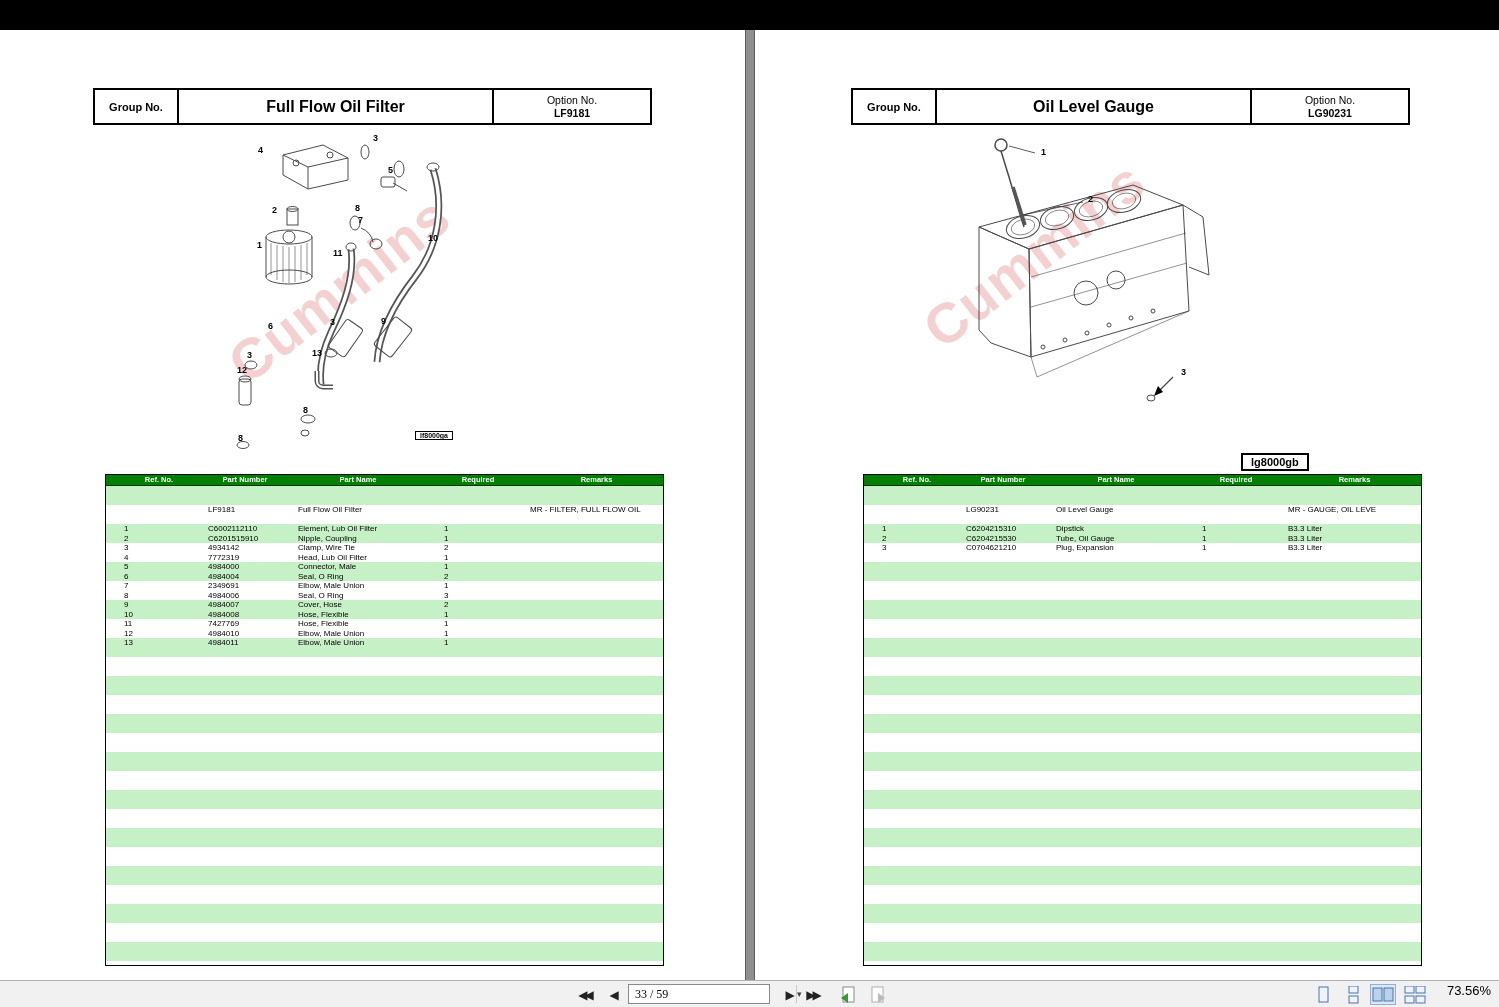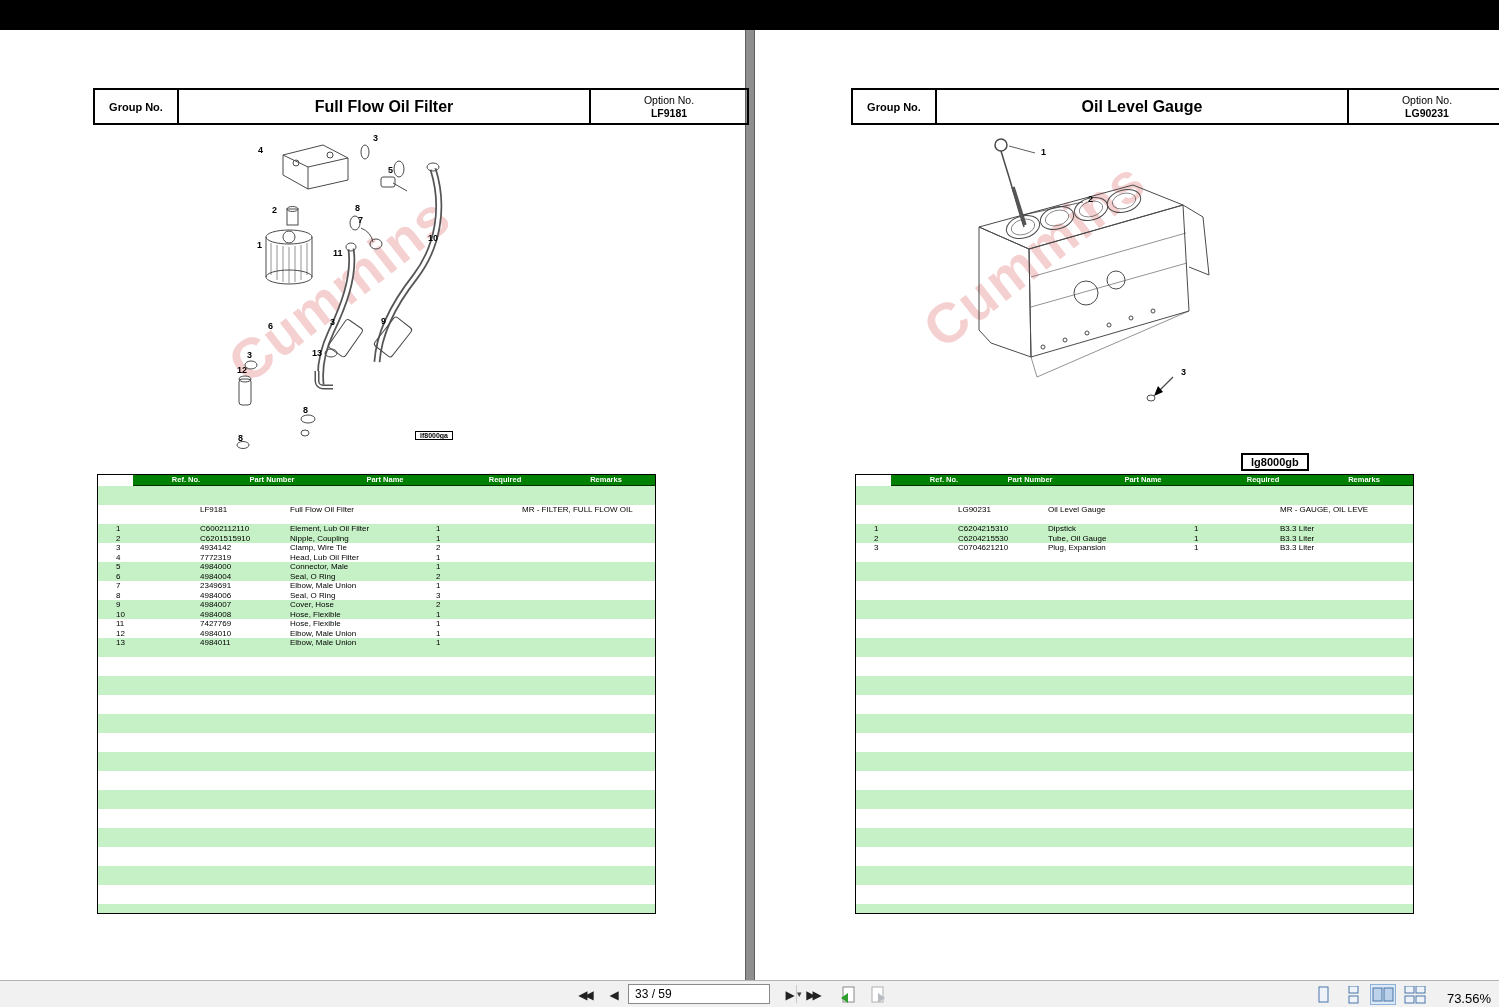--- a/index.html
+++ b/index.html
@@ -13,21 +13,21 @@
     position:absolute; left:745px; top:30px; height:950px; width:10px;
     background:#8f8f8f; border-left:1px solid #5f5f5f; border-right:1px solid #5f5f5f;
   }
 
   
   .page { position:absolute; top:88px; width:559px; height:782px; background:#fff; }
   .page.left  { left:93px; }
   .page.right { left:851px; }
 
   .page-header {
-    position:absolute; left:0; top:0; width:656px; height:37px;
+    position:absolute; left:0; top:0; width:559px; height:37px;
     border:2px solid #000; display:grid; grid-template-columns:84px 1fr 156px;
   }
   .ph-cell { display:flex; align-items:center; justify-content:center; }
   .ph-group { border-right:2px solid #000; font-weight:bold; font-size:11px; }
   .ph-title { border-right:2px solid #000; font-weight:bold; font-size:16px; }
   .ph-option { flex-direction:column; font-size:10.5px; line-height:13px;justify-content:center; }
   .ph-option .opt-no { font-weight:bold; }
 
   .diagram { position:absolute; left:0; top:37px; width:559px; height:349px; overflow:hidden; }
   .diagram svg { position:absolute; left:0; top:0; }
@@ -40,23 +40,22 @@
   .leader { stroke:#333; stroke-width:0.8; fill:none; }
 
   .fig-label {
     position:absolute; background:#fff; border:2px solid #000;
     font-weight:bold; font-size:11px; padding:1px 8px;
   }
   .fig-label.small { border:1px solid #000; font-size:7px; padding:0 4px; }
 
   
   .parts-table {
-    position:absolute; left:4px; top:386px; width:559px; height:440px;
+    position:absolute; left:12px; top:386px; width:559px; height:492px;
     border:1px solid #000;
-    padding-left:35px;
   }
   .thead {
     height:11px; background:#008000; display:grid;
     grid-template-columns:88px 88px 136px 94px 1fr;
     border-bottom:1px solid #003300;
   }
   .thead .th {
     color:#fff; font-weight:bold; font-size:7.5px; line-height:10px; text-align:center;
     overflow:hidden; white-space:nowrap;
   }
@@ -88,31 +87,31 @@
     position:absolute; top:3px; height:21px; min-width:20px;
     display:flex; align-items:center; justify-content:center;
     color:#222; font-size:12px; cursor:default;
   }
   .dbl { letter-spacing:-3px; padding-right:3px; }
   .page-field {
     position:absolute; left:628px; top:3px; width:142px; height:20px;
     border:1px solid #8a8a8a; background:#fff; display:flex;
   }
   .page-field input {
-    flex:1; border:0; outline:none; font-family:Liberation Sans, sans-serif;
+    flex:1; border:0; outline:none; font-family:Liberation Serif, serif;
     font-size:12px; padding:0 6px; background:transparent;
   }
   .page-field .dd {
     width:16px; display:flex; align-items:center; justify-content:center;
     font-size:9px; color:#444; border-left:1px solid #c9c9c9;
   }
   .view-btn { position:absolute; top:3px; width:26px; height:21px; display:flex; align-items:center; justify-content:center; }
   .view-btn.active { background:#dce9f7; border:1px solid #8fb0d8; }
   .zoom {
-    position:absolute; right:8px; top:10px; font-size:13px; color:#000;
+    position:absolute; right:8px; top:2px; font-size:13px; color:#000;
   }
 </style>
 </head>
 <body>
 
 <div class="screen">
 
   <div class="topbar"></div>
   <div class="divider"></div>
 

